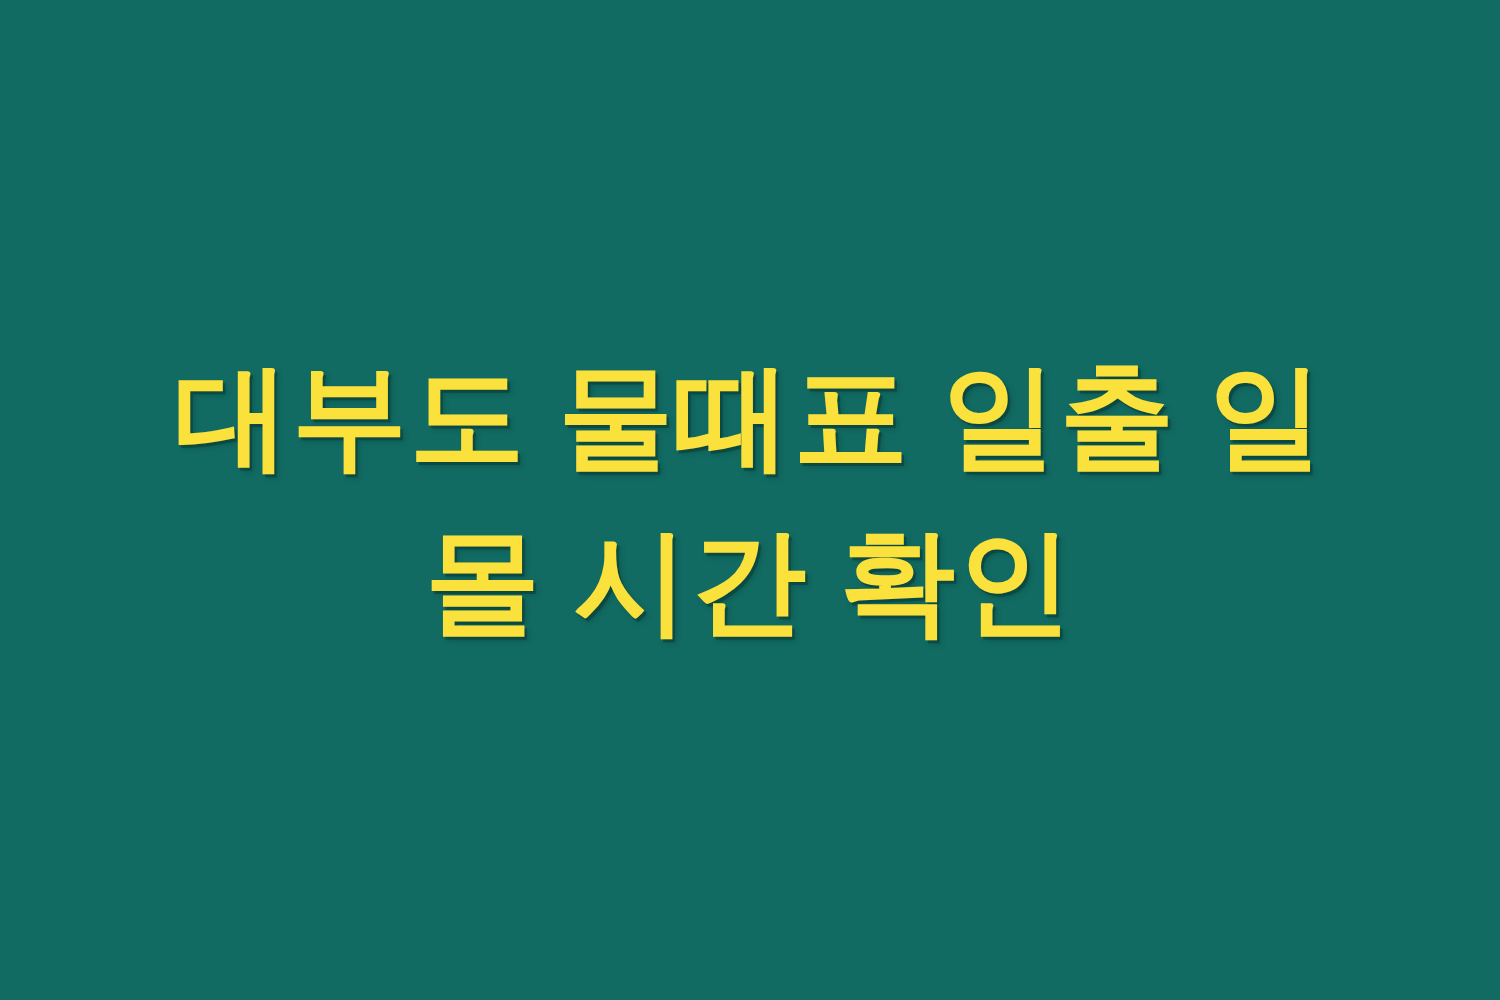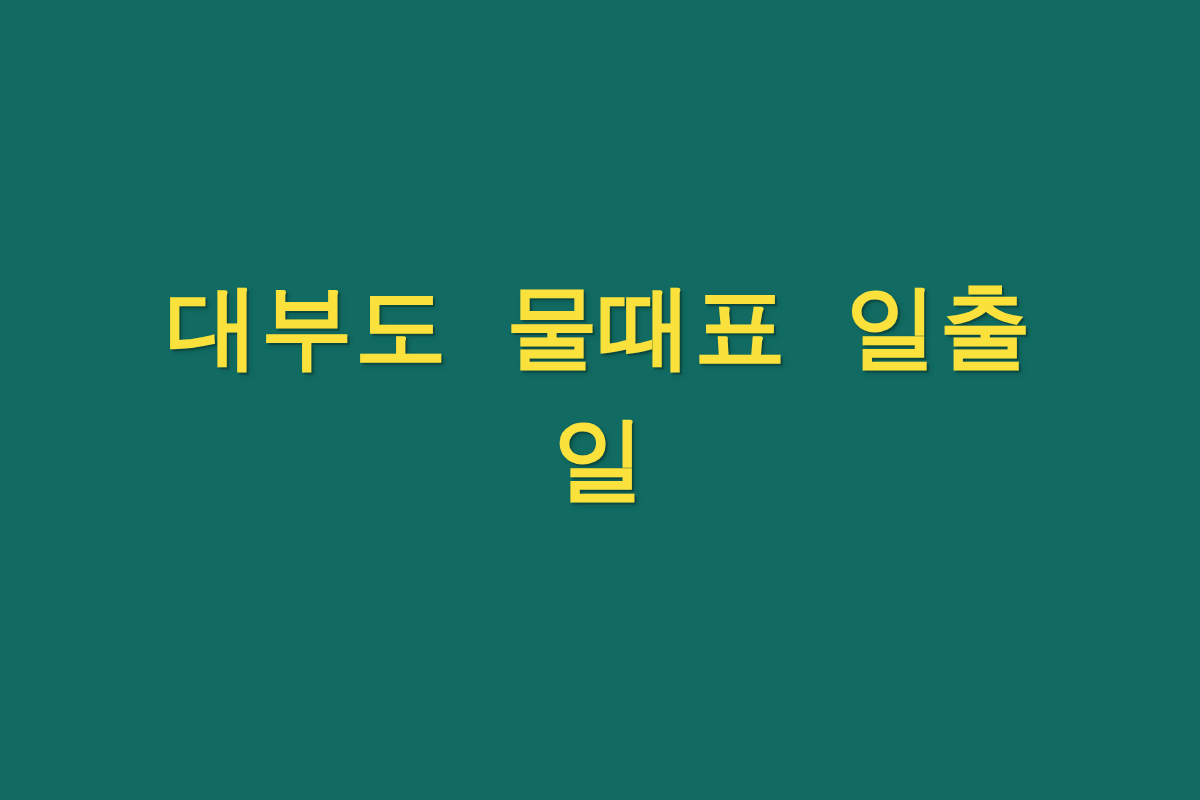--- a/index.html
+++ b/index.html
@@ -24,21 +24,21 @@
     align-items: center;
     justify-content: center;
     background: #116B62;
   }
 
   #headline {
     width: 1000px;
     margin: 0;
     padding: 0;
     text-align: center;
-    font-family: Liberation Mono, monospace;
+    font-family: Liberation Serif, serif;
     font-weight: 700;
     font-size: 92px;
     line-height: 1.44;
     letter-spacing: 2px;
     color: #FAE13C;
     text-shadow:
        2px 2px 0 rgba(9, 58, 52, 0.55),
        3px 3px 4px rgba(9, 58, 52, 0.35);
     white-space: normal;
     word-break: keep-all;
@@ -47,14 +47,15 @@
   #headline .line {
     display: block;
   }
 </style>
 </head>
 <body>
 
 <div id="banner">
   <h1 id="headline">
     <span class="line">대부도 물때표 일출 일</span>
+    <span class="line">몰 시간 확인</span>
   </h1>
 </div>
 
 </body></html>

